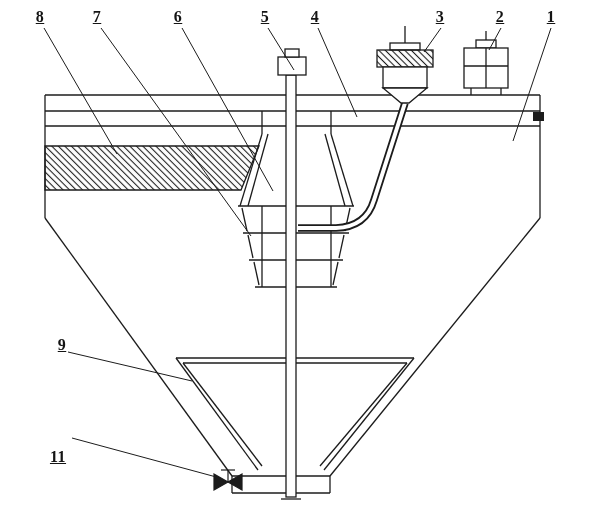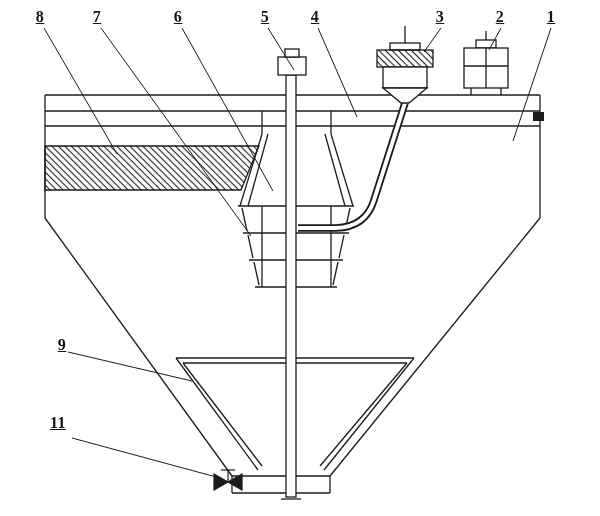--- a/index.html
+++ b/index.html
@@ -132,16 +132,16 @@
   <div id="label-layer">
       <span class="part-label" style="left: 40px; top: 8px;">8</span>
       <span class="part-label" style="left: 97px; top: 8px;">7</span>
       <span class="part-label" style="left: 178px; top: 8px;">6</span>
       <span class="part-label" style="left: 265px; top: 8px;">5</span>
       <span class="part-label" style="left: 315px; top: 8px;">4</span>
       <span class="part-label" style="left: 440px; top: 8px;">3</span>
       <span class="part-label" style="left: 500px; top: 8px;">2</span>
       <span class="part-label" style="left: 551px; top: 8px;">1</span>
       <span class="part-label" style="left: 62px; top: 336px;">9</span>
-      <span class="part-label" style="left: 58px; top: 414px; text-decoration: underline;">11</span>
+      <span class="part-label" style="left: 58px; top: 448px; text-decoration: underline;">11</span>
     </div>
 
 </div>
 
 </body></html>

